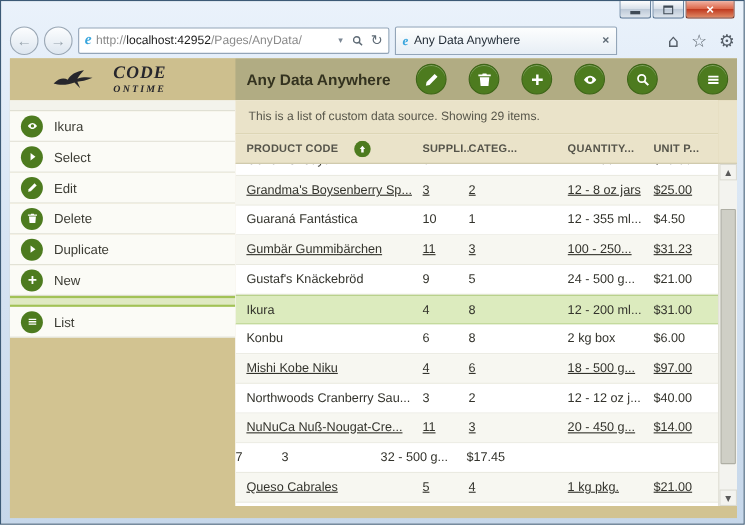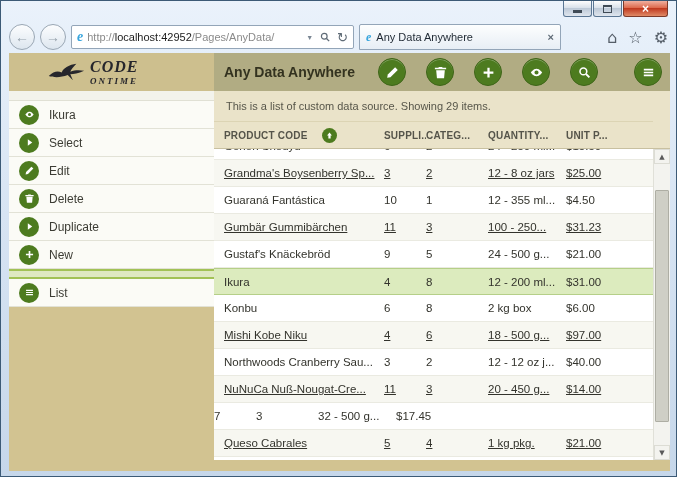--- a/index.html
+++ b/index.html
@@ -44,21 +44,21 @@
   .nav-right { margin-left: auto; display: flex; align-items: center; gap: 11px;
     color: #555e68; font-family: "DejaVu Sans", sans-serif; }
   .nav-right span { font-size: 16px; }
 
   
   .page { position: absolute; left: 8px; top: 52px; width: 661px; height: 418px;
     background: #d2c391; overflow: hidden; }
 
   .app-header { height: 38px; display: flex; }
   .logo { width: 205px; background: #cdbf8e; display: flex; align-items: center;
-    padding-left: 38px; gap: 5px; }
+    padding-left: 38px; gap: 18px; }
   .logo-text { line-height: 1; color: #26262c; }
   .logo-code { font: italic bold 16px "Liberation Serif", serif; letter-spacing: 1px; }
   .logo-ontime { font: italic bold 9px "Liberation Serif", serif; letter-spacing: 2px; }
   .header-bar { flex: 1; background: #b1ac83; display: flex; align-items: center; padding: 0 8px 0 10px; }
   .page-title { font-size: 14px; font-weight: bold; color: #33321f; }
   .actions { margin-left: auto; display: flex; align-items: center; gap: 20px; }
   .action-btn { width: 28px; height: 28px; border-radius: 50%; background: #4d7b1f;
     border: 1px solid #3e6518; box-shadow: inset 0 1px 0 rgba(255,255,255,.28);
     display: flex; align-items: center; justify-content: center; }
   .action-btn.gap-left { margin-left: 16px; }
@@ -94,21 +94,21 @@
   .tr { height: 27px; display: flex; align-items: center; font-size: 11.5px; color: #33332c;
     background: #fff; border-bottom: 1px solid #eaeae1; cursor: default; }
   .tr.alt { background: #f7f7f1; text-decoration: underline; }
   .tr.first { margin-top: -16px; }
   .tr.selected { background: #dcebbe; border-top: 1px solid #b5cf88; border-bottom: 1px solid #b5cf88; }
   .td { white-space: nowrap; overflow: hidden; }
 
   .c-product { width: 170px; padding-left: 10px; flex: none; }
   .c-supplier { width: 42px; flex: none; }
   .c-category { width: 62px; flex: none; }
-  .c-quantity { width: 78px; flex: none; }
+  .c-quantity { width: 78px; flex: none; margin-left: 28px; }
   .c-price { flex: 1; }
 
   
   .right-col { width: 17px; flex: none; display: flex; flex-direction: column; }
   .sb-gap { height: 58px; background: #eae3c9; border-bottom: 1px solid #c8c0a0; }
   .vscroll { flex: 1; display: flex; flex-direction: column; background: #f3f3ef;
     border-left: 1px solid #e0e0d8; }
   .sb-btn { height: 15px; display: flex; align-items: center; justify-content: center;
     font-size: 7px; color: #5a5a5a; background: #f3f3ef; border: 1px solid #dcdcd4;
     font-family: "DejaVu Sans", sans-serif; }

